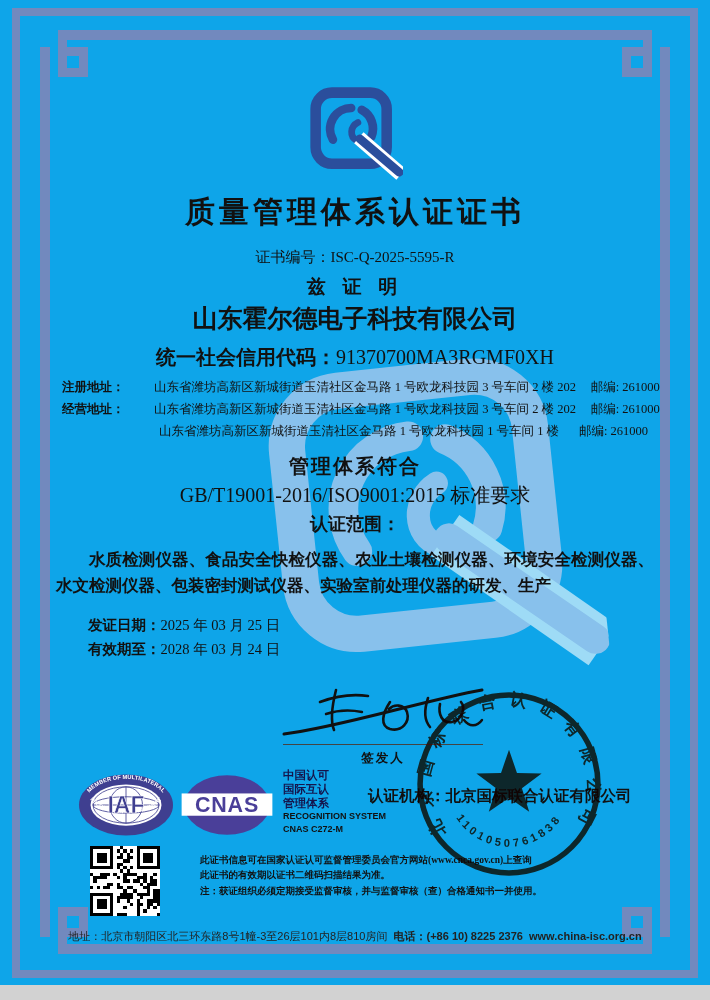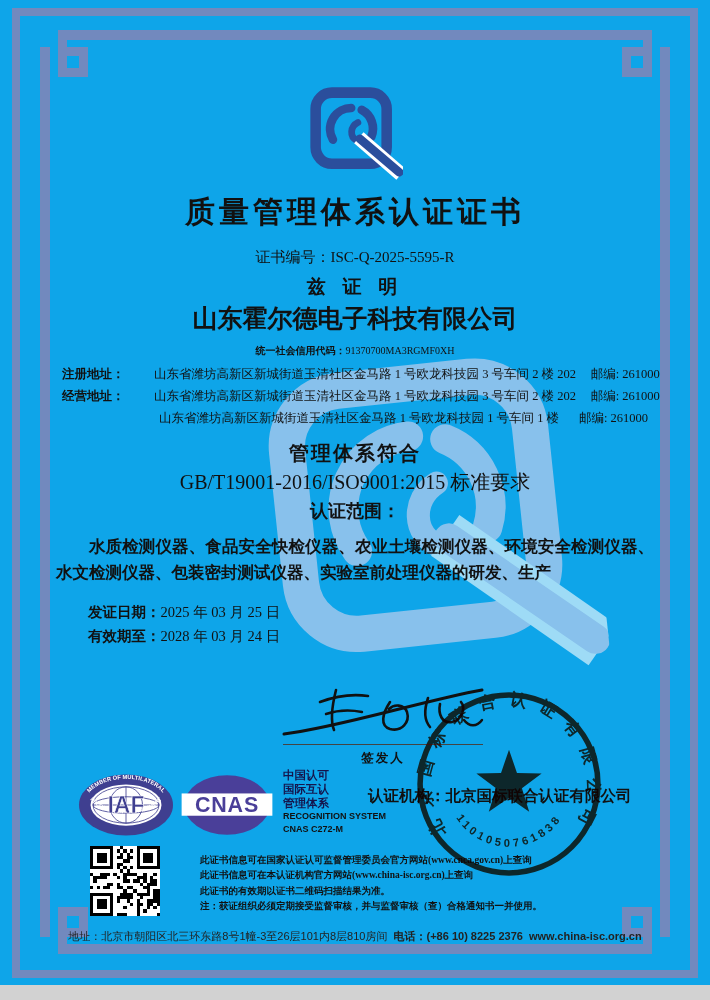--- a/index.html
+++ b/index.html
@@ -36,21 +36,21 @@
   .bottom-gray{position:absolute;left:0;right:0;bottom:0;height:15px;background:#d2d2d2;z-index:9;}
   
   .watermark{position:absolute;left:265px;top:352px;width:330px;height:330px;color:var(--wm);opacity:.6;transform:rotate(-6deg);z-index:0;}
   
   .content{position:relative;z-index:1;width:100%;}
   .logo{display:block;margin:84px auto 0;width:96px;height:96px;color:var(--navy);}
   .title{margin-top:12px;text-align:center;font-size:30px;font-weight:bold;letter-spacing:4px;}
   .certno{margin-top:15px;text-align:center;font-size:15px;}
   .hereby{margin-top:7px;text-align:center;font-size:19px;font-weight:bold;letter-spacing:6px;}
   .company{margin-top:2px;text-align:center;font-size:25px;font-weight:bold;}
-  .credit{margin-top:9px;text-align:center;font-size:10px;}
+  .credit{margin-top:9px;text-align:center;font-size:20px;}
   .credit .lab{font-weight:bold;}
   .addr-rows{margin-top:5px;padding:0 62px;}
   .addr-row{display:grid;grid-template-columns:92px 1fr 84px;align-items:center;height:22px;font-size:12.5px;}
   .addr-row .lab{font-weight:bold;white-space:nowrap;}
   .addr-row .txt{text-align:center;white-space:nowrap;}
   .addr-row .zip{text-align:right;}
   .conform{margin-top:11px;text-align:center;font-size:20px;font-weight:bold;letter-spacing:2px;}
   .standard{margin-top:2px;text-align:center;font-size:20px;}
   .scope-label{margin-top:3px;text-align:center;font-size:18px;font-weight:bold;}
   .scope{margin-top:11px;padding:0 56px;font-size:16.5px;font-weight:bold;line-height:1.6;text-align:justify;text-indent:2em;}
@@ -338,20 +338,19 @@
       <rect x="14" y="0" width="7" height="7" fill="#000"></rect>
       <rect x="15" y="1" width="5" height="5" fill="#fff"></rect>
       <rect x="16" y="2" width="3" height="3" fill="#000"></rect>
       <rect x="0" y="14" width="7" height="7" fill="#000"></rect>
       <rect x="1" y="15" width="5" height="5" fill="#fff"></rect>
       <rect x="2" y="16" width="3" height="3" fill="#000"></rect>
     </svg>
 
   <div class="notes">
     <div>此证书信息可在国家认证认可监督管理委员会官方网站(www.cnca.gov.cn)上查询</div>
-    <div>此证书信息可在本认证机构官方网站(www.china-isc.org.cn)上查询</div>
     <div>此证书的有效期以证书二维码扫描结果为准。</div>
     <div>注：获证组织必须定期接受监督审核，并与监督审核（查）合格通知书一并使用。</div>
   </div>
 
   <div class="footer"><span>地址：北京市朝阳区北三环东路8号1幢-3至26层101内8层810房间</span>&nbsp;&nbsp;<span class="b">电话：</span><span class="b">(+86 10) 8225 2376</span>&nbsp;&nbsp;<span class="b">www.china-isc.org.cn</span></div>
 
 </div>
 
 </body></html>

